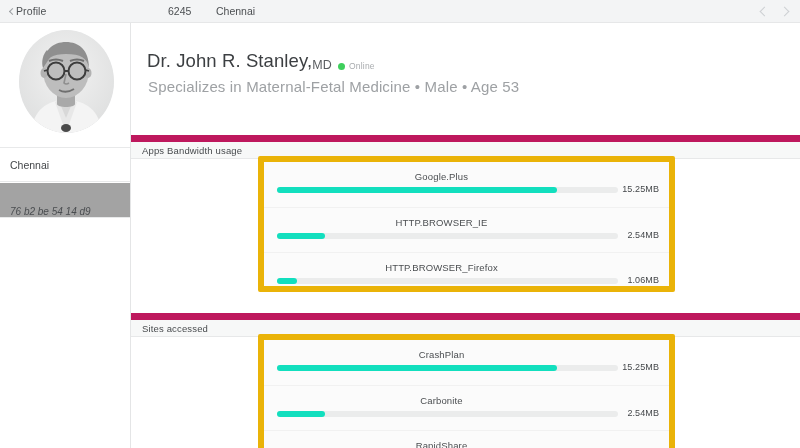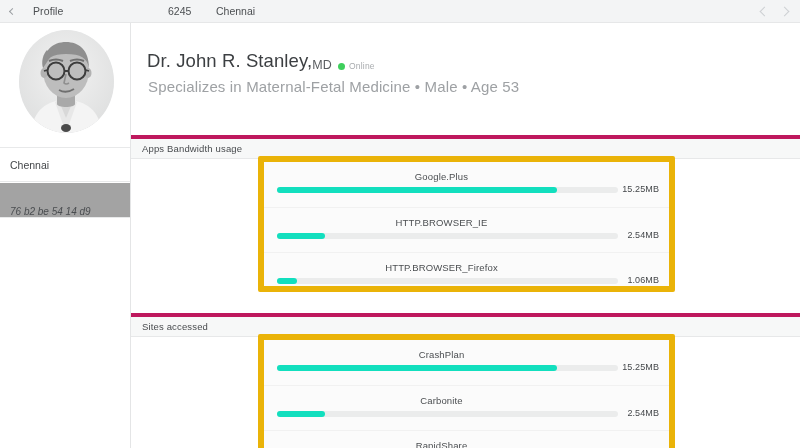--- a/index.html
+++ b/index.html
@@ -27,21 +27,21 @@
     left: 0; top: 0;
     width: 800px; height: 23px;
     background: #f3f4f5;
     border-bottom: 1px solid #e6e7e8;
     display: flex;
     align-items: center;
   }
   .topbar-back {
     display: flex;
     align-items: center;
-    gap: 18px;
+    gap: 1px;
     margin-left: 10px;
     white-space: nowrap;
   }
   .chev-left-small {
     display: inline-block;
     width: 5px; height: 5px;
     border-left: 1.2px solid #9a9ea2;
     border-bottom: 1.2px solid #9a9ea2;
     transform: rotate(45deg);
   }
@@ -184,21 +184,21 @@
     letter-spacing: .15px;
   }
 
   
   .section-band {
     position: absolute;
     left: 0;
     width: 669px;
     height: 24px;
     background: #f7f8f8;
-    border-top: 4px solid #be185d;
+    border-top: 7px solid #be185d;
     border-bottom: 1px solid #e7e8e9;
     display: flex;
     align-items: center;
     padding-left: 11px;
     font-size: 9.5px;
     color: #484b4e;
     letter-spacing: .15px;
   }
   .section-band.apps  { top: 112px; }
   .section-band.sites { top: 290px; }

